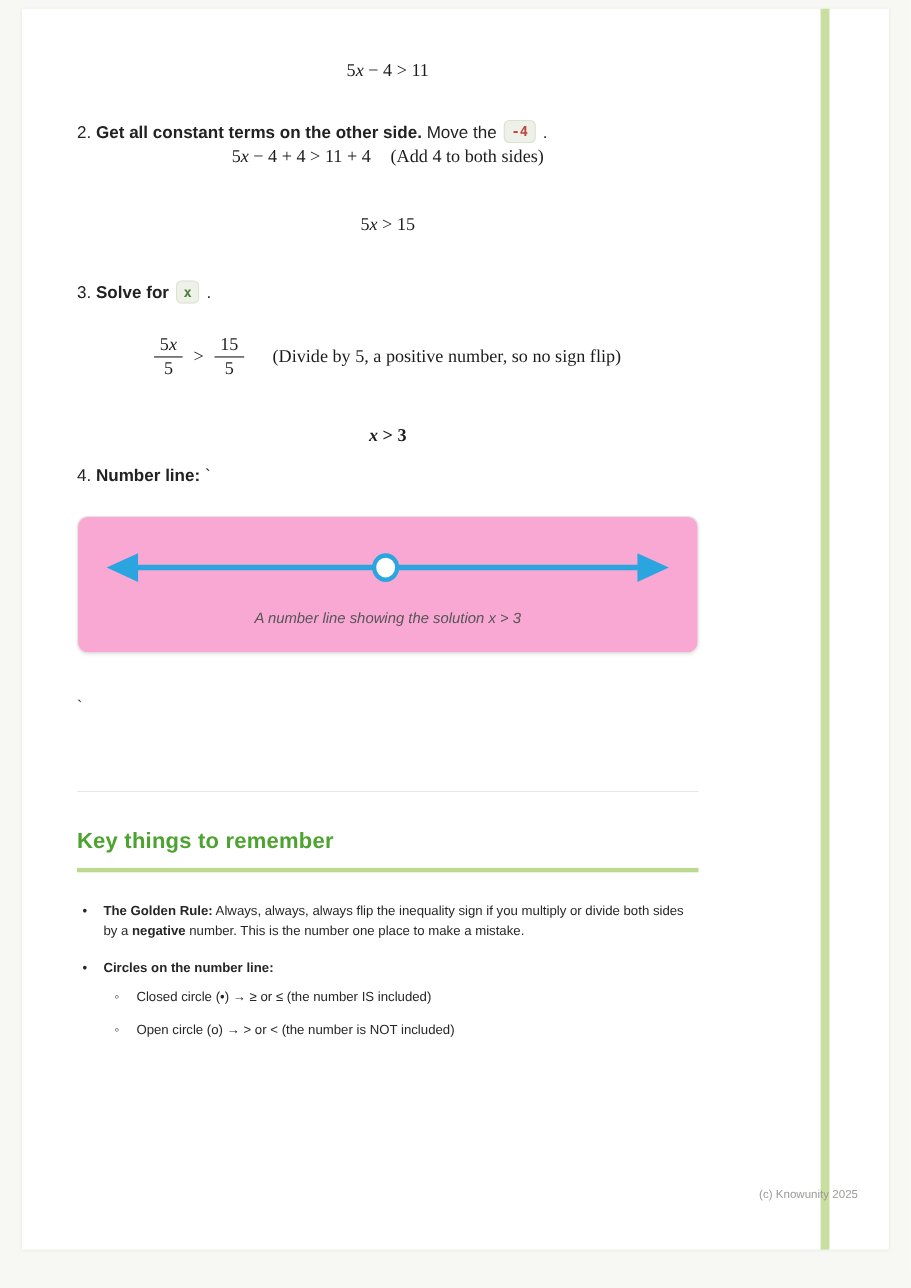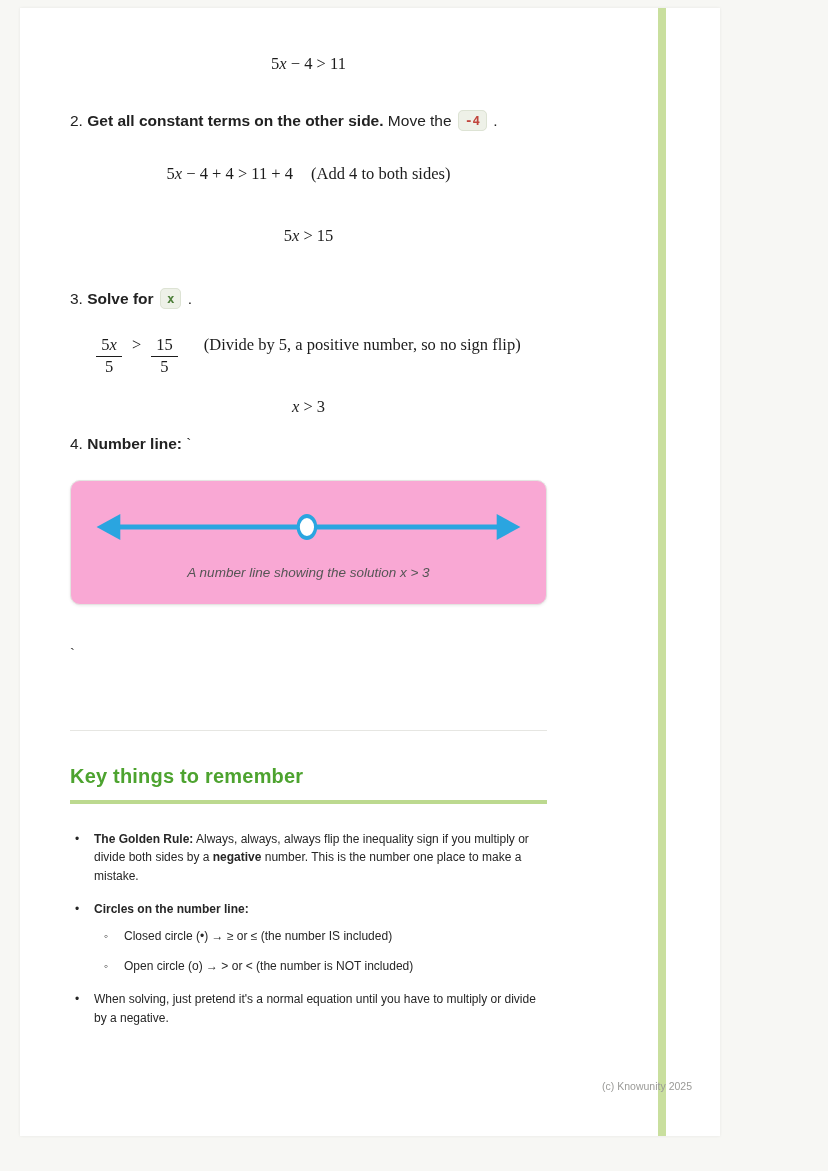--- a/index.html
+++ b/index.html
@@ -11,21 +11,21 @@
   }
   .page {
     width: 828px;
     height: 1171px;
     padding: 8px 20px 35px 20px;
     background: var(--page-bg, #f7f7f4);
     overflow: hidden;
   }
   .sheet {
     position: relative;
-    width: 700px;
+    width: 788px;
     min-height: 1128px;
     background: var(--sheet-bg, #ffffff);
     box-shadow: 0 0 3px rgba(0,0,0,0.07);
   }
   .accent-bar {
     position: absolute;
     top: 0; bottom: 0;
     right: 54px;
     width: 8px;
     background: var(--side-bar, #c9df9e);
@@ -40,20 +40,21 @@
     font-family: "Liberation Serif", serif;
     font-size: 16.5px;
     text-align: center;
     color: #1c1c1c;
     margin: 0 0 0 0;
   }
   .mi { font-style: italic; }
   .eq-note { margin-left: 18px; }
   .eq-frac {
     display: flex;
+    align-items: center;
     justify-content: center;
     gap: 8px;
   }
   .frac {
     display: inline-flex;
     flex-direction: column;
     text-align: center;
     line-height: 1.25;
   }
   .fr-num { padding: 0 5px; }
@@ -77,25 +78,25 @@
     padding: 2px 6px;
     margin: 0 2px;
     vertical-align: 1px;
   }
   .badge-red   { color: var(--code-red, #c0443c); }
   .badge-green { color: var(--code-green, #4e7f3a); }
 
   
   .sp-eq1   { margin-top: 16px; }
   .sp-step2 { margin-top: 36px; }
-  .sp-eq2   { margin-top: 32px; }
+  .sp-eq2   { }
   .sp-eq3   { margin-top: 42px; }
   .sp-step3 { margin-top: 42px; }
   .sp-eq4   { margin-top: 24px; }
-  .sp-eq5   { margin-top: 20px; }
+  .sp-eq5   { margin-top: 41px; font-weight: bold; }
   .sp-step4 { margin-top: 16px; }
   .sp-card  { margin-top: 24px; }
   .sp-tick  { margin-top: 40px; }
 
   
   .nl-card {
     border: 1px solid #e4e4e1;
     border-radius: 10px;
     background: #f9a8d4;
     box-shadow: 0 1px 3px rgba(0,0,0,0.08);
@@ -256,20 +257,19 @@
         <li><b>The Golden Rule:</b><span> Always, always, always flip the inequality sign if you multiply or divide both sides by a </span><b>negative</b><span> number. This is the number one place to make a mistake.</span></li>
 
         <li>
           <b>Circles on the number line:</b>
           <ul class="sub-bullets">
             <li>Closed circle (•) → ≥ or ≤ (the number IS included)</li>
             <li>Open circle (o) → &gt; or &lt; (the number is NOT included)</li>
           </ul>
         </li>
 
-        <li>When solving, just pretend it's a normal equation until you have to multiply or divide by a negative.</li>
       </ul>
 
     </div>
 
     <div class="copyright">(c) Knowunity 2025</div>
   </div>
 </div>
 
 </body></html>

